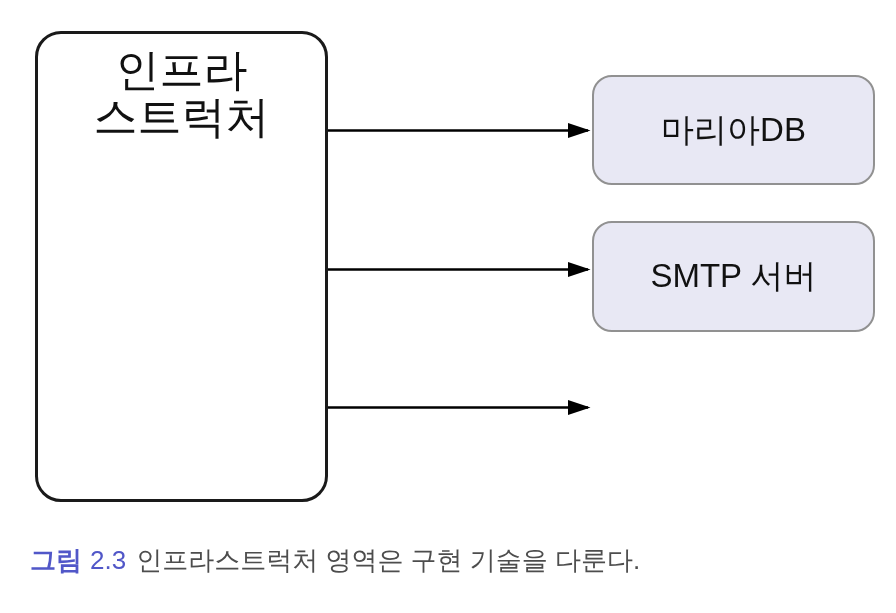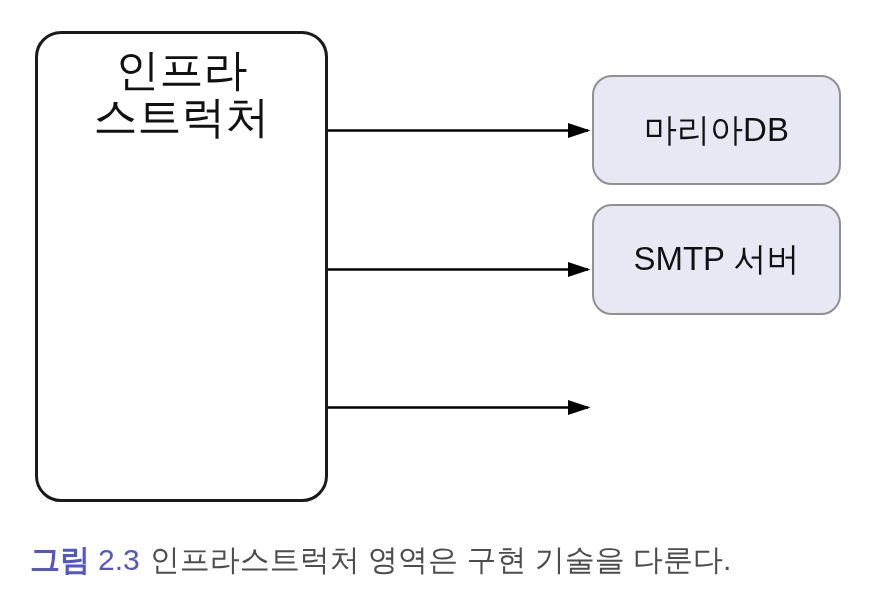--- a/index.html
+++ b/index.html
@@ -38,39 +38,39 @@
     margin-top: 12px;
     text-align: center;
     font-size: 44px;
     line-height: 47px;
     color: #111111;
   }
   .source-label span { display: block; }
   .target-box {
     position: absolute;
     left: 592px;
-    width: 249px;
+    width: 283px;
     box-sizing: border-box;
     background: #e8e8f4;
     border: 2px solid #919191;
     border-radius: 20px;
     display: flex;
     align-items: center;
     justify-content: center;
     font-size: 33px;
     color: #111111;
   }
   .t1 { top: 75px;  height: 110px; }
-  .t2 { top: 204px; height: 111px; }
+  .t2 { top: 221px; height: 111px; }
   .t3 { top: 352px; height: 110px; }
   .caption {
     position: absolute;
     left: 30px;
     top: 541px;
-    font-size: 30px;
+    font-size: 26px;
     line-height: 38px;
     white-space: nowrap;
   }
   .cap-word {
     color: #5157c8;
     font-weight: bold;
     margin-right: 8px;
   }
   .cap-num {
     color: #5157c8;

